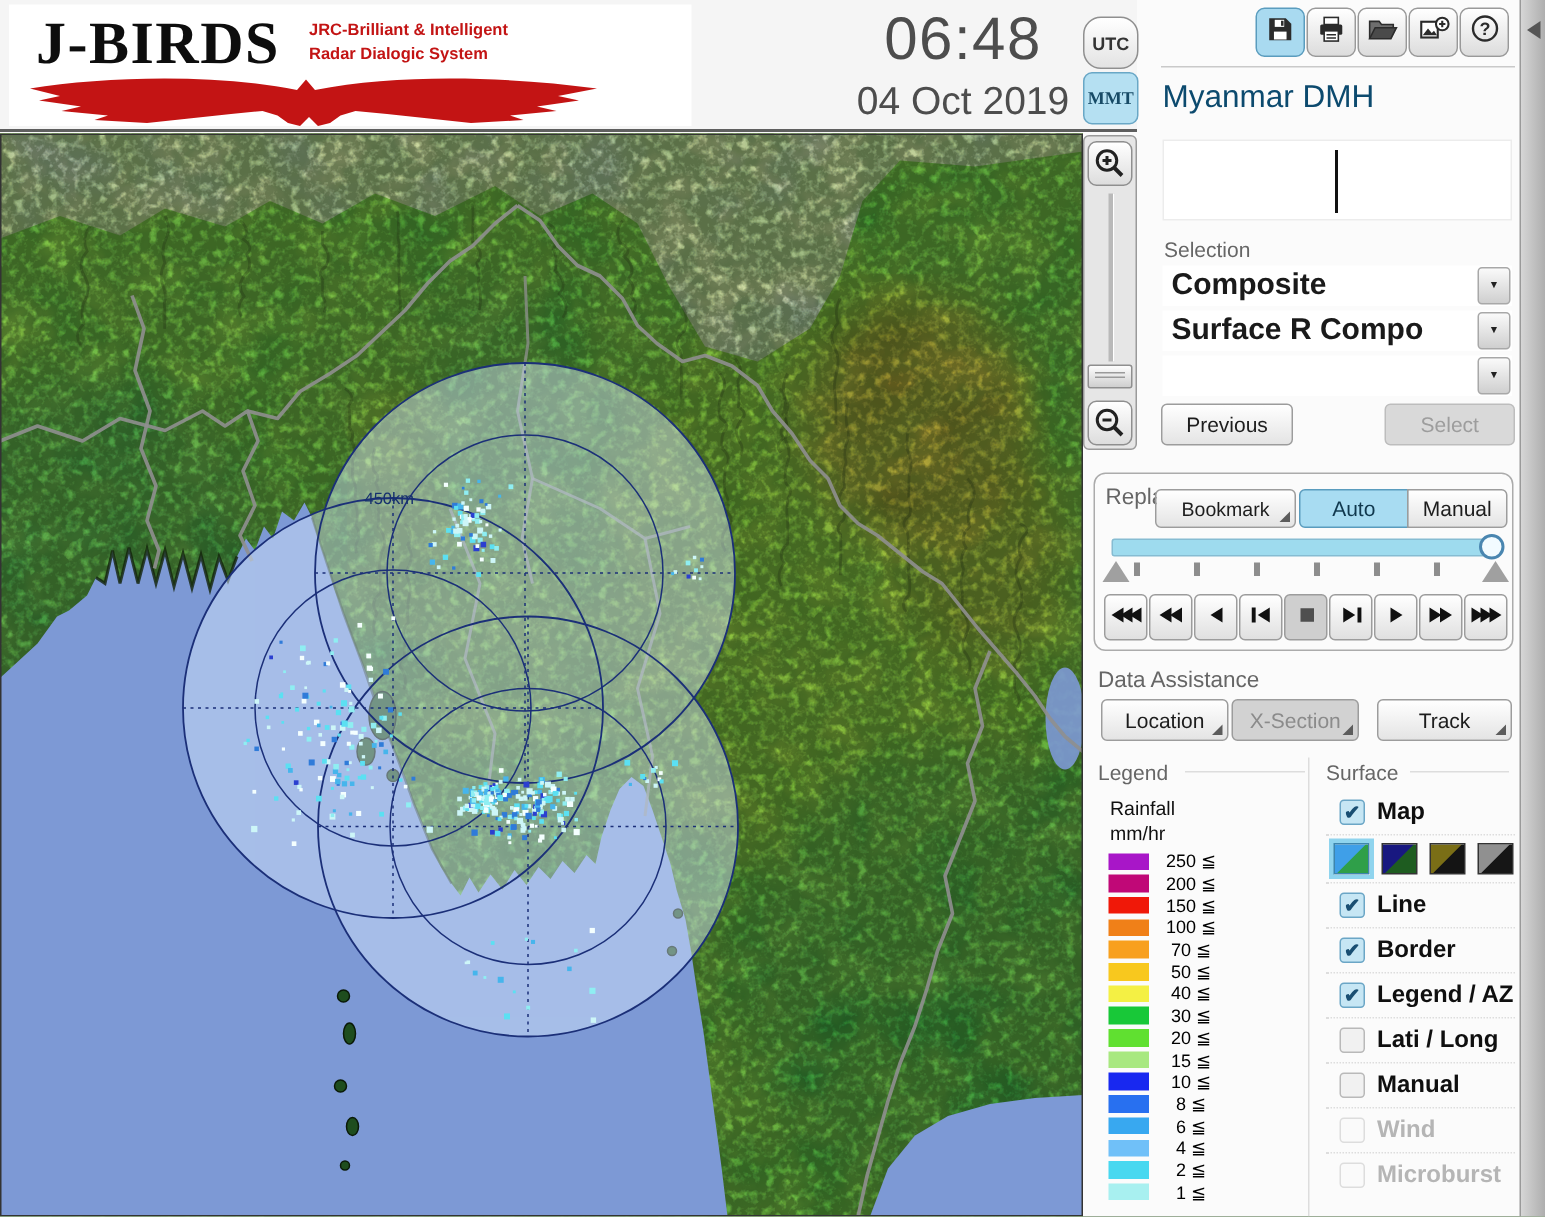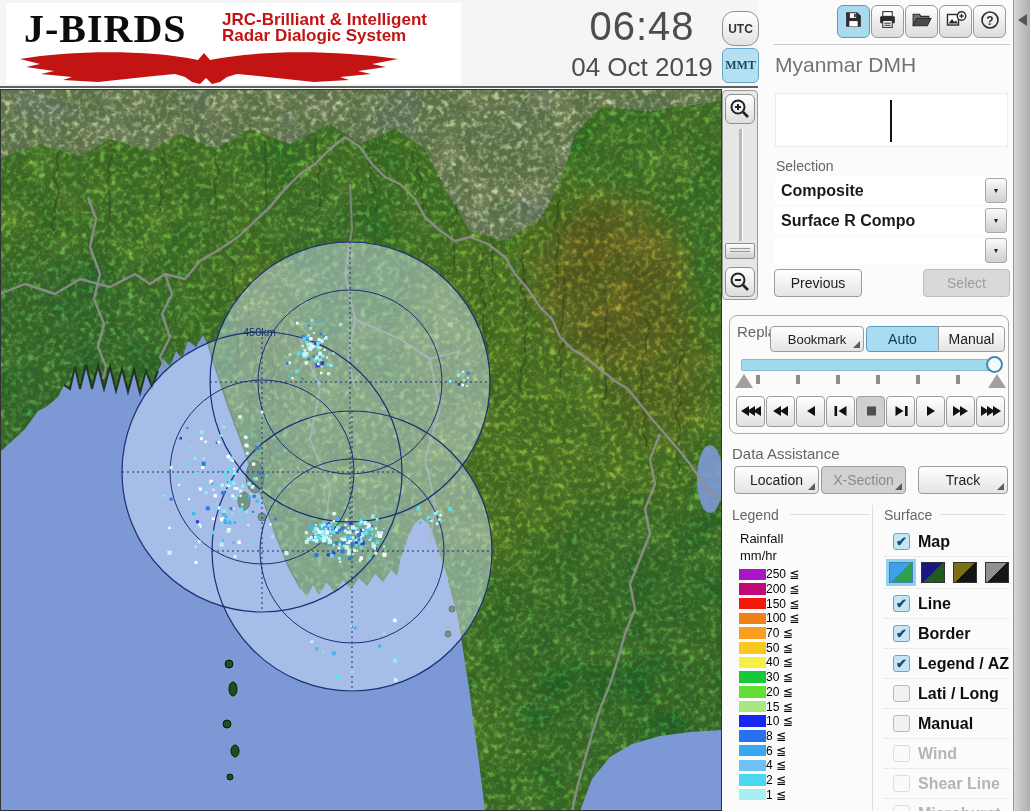--- a/index.html
+++ b/index.html
@@ -4,47 +4,47 @@
 <style>
   html,body{margin:0;padding:0;background:#888;}
   .app{position:relative;width:1030px;height:811px;background:#fbfbfb;overflow:hidden;
        font-family:"Liberation Sans",sans-serif;}
   
   .header{position:absolute;left:0;top:0;width:758px;height:87px;background:#f5f5f5;}
   .header-rule{position:absolute;left:0;top:86px;width:758px;height:2px;background:#5f5f5f;}
   .logo-card{position:absolute;left:6px;top:3px;width:455px;height:81px;background:#fff;}
   .logo-title{position:absolute;left:18px;top:2px;font-family:"Liberation Serif",serif;
       font-weight:bold;font-size:40px;letter-spacing:1px;color:#0d0d0d;}
-  .logo-sub{position:absolute;left:216px;top:9px;color:#c31414;font-weight:bold;
-      font-size:17px;line-height:16px;white-space:nowrap;}
+  .logo-sub{position:absolute;left:200px;top:9px;color:#c31414;font-weight:bold;
+      font-size:11px;line-height:16px;white-space:nowrap;}
   .bird{position:absolute;left:12px;top:47px;}
   .warning-btn{position:absolute;left:482px;top:4px;width:82px;height:78px;background:#fefefe;
       border:1px solid #d6d6d6;border-radius:3px;color:#9b9b9b;font-size:16px;
       display:flex;align-items:center;justify-content:center;box-sizing:border-box;}
   .clock{position:absolute;left:566px;top:1px;width:152px;text-align:center;color:#4d4d4d;}
   .clock .t{font-size:40px;line-height:50px;letter-spacing:1px;}
   .clock .d{font-size:26px;line-height:32px;white-space:nowrap;}
   .tz-btn{position:absolute;left:722px;width:37px;height:35px;border:1px solid #8f8f8f;
       border-radius:6px;box-sizing:border-box;font-size:12px;font-weight:bold;color:#333;
       display:flex;align-items:center;justify-content:center;background:linear-gradient(#fff,#e3e3e3);}
   .tz-btn.sel{background:#b5e0f2;border-color:#69a7c6;color:#174a66;}
   
   .toolbar{position:absolute;left:837px;top:5px;display:flex;gap:1px;}
   .tool-btn{width:33px;height:33px;border:1px solid #999;border-radius:6px;box-sizing:border-box;
       background:linear-gradient(#fff,#dcdcdc);display:flex;align-items:center;justify-content:center;}
   .tool-btn.active{background:#a9daf0;border-color:#5a9cbe;}
   .hsep{position:absolute;height:1px;background:#c9c9c9;}
-  .station{position:absolute;left:775px;top:53px;font-size:21px;color:#737373;}
+  .station{position:absolute;left:775px;top:53px;font-size:21px;color:#0c4a6e;}
   .status-box{position:absolute;left:775px;top:93px;width:233px;height:54px;background:#fff;
       border:1px solid #ececec;box-sizing:border-box;}
   .cursor-line{position:absolute;left:114px;top:6px;width:2px;height:42px;background:#111;}
   .sec-label{position:absolute;font-size:14px;color:#666;}
   .dd-stack{position:absolute;left:775px;top:177px;width:233px;}
   .dd{position:relative;height:27px;margin-bottom:3px;background:#fff;display:flex;align-items:center;}
-  .dd-text{flex:1;padding-left:6px;font-size:16px;font-weight:bold;color:#1a1a1a;white-space:nowrap;overflow:hidden;}
+  .dd-text{flex:1;padding-left:6px;font-size:20px;font-weight:bold;color:#1a1a1a;white-space:nowrap;overflow:hidden;}
   .dd-arrow{width:22px;height:25px;margin-right:1px;border:1px solid #a8a8a8;border-radius:3px;
       background:linear-gradient(#fafafa,#cfcfcf);display:flex;align-items:center;justify-content:center;
       font-size:7px;color:#222;box-sizing:border-box;}
   .btn{position:absolute;border:1px solid #9c9c9c;border-radius:4px;box-sizing:border-box;
       background:linear-gradient(#ffffff,#e4e4e4);font-size:14px;color:#1d1d1d;
       display:flex;align-items:center;justify-content:center;}
   .btn.disabled{background:#d9d9d9;color:#9d9d9d;border-color:#bdbdbd;}
   .btn.pressed{background:#d2d2d2;color:#8b8b8b;}
   .btn.blue{background:#a8dcf2;border-color:#5a9cbe;color:#10384e;}
   .corner::after{content:"";position:absolute;right:3px;bottom:3px;width:0;height:0;
@@ -61,21 +61,21 @@
   .pb{width:29px;height:31px;border:1px solid #9c9c9c;border-radius:4px;box-sizing:border-box;
       background:linear-gradient(#ffffff,#e0e0e0);display:flex;align-items:center;justify-content:center;}
   .pb.pressed{background:#cfcfcf;}
   
   .rule{position:absolute;height:1px;background:#ddd;}
   .vdiv{position:absolute;width:1px;background:#ddd;}
   .legend-unit{position:absolute;left:740px;top:530px;font-size:13px;color:#111;line-height:17px;}
   .lg-rows{position:absolute;left:736px;top:567px;width:86px;}
   .lg-row{display:flex;align-items:center;height:14.7px;}
   .lg-sw{width:27px;height:11.5px;margin-left:3px;}
-  .lg-val{flex:1;text-align:left;font-size:12px;color:#000;
+  .lg-val{flex:1;text-align:center;font-size:12px;color:#000;
       font-family:"Liberation Sans","DejaVu Sans",sans-serif;white-space:nowrap;}
   .ov-rows{position:absolute;left:884px;top:527px;width:126px;}
   .ov-row{display:flex;align-items:center;height:29px;border-top:1px dotted #ddd;}
   .ov-row:first-child{border-top:none;}
   .cb{width:17px;height:17px;margin-left:9px;border-radius:3px;box-sizing:border-box;
       display:flex;align-items:center;justify-content:center;font-size:13px;font-weight:bold;color:#194e72;}
   .cb.on{background:#c6e6f4;border:1px solid #6ba6c6;}
   .cb.off{background:#f1f1f1;border:1px solid #b9b9b9;}
   .cb.dis{background:#fafafa;border:1px solid #ddd;}
   .ov-label{margin-left:8px;font-size:16px;font-weight:bold;color:#0f0f0f;white-space:nowrap;}
@@ -397,24 +397,20 @@
         <div class="cb off"></div>
         <span class="ov-label">Lati / Long</span>
       </div>
       <div class="ov-row">
         <div class="cb off"></div>
         <span class="ov-label">Manual</span>
       </div>
       <div class="ov-row">
         <div class="cb dis"></div>
         <span class="ov-label dis">Wind</span>
-      </div>
-      <div class="ov-row">
-        <div class="cb dis"></div>
-        <span class="ov-label dis">Shear Line</span>
       </div>
       <div class="ov-row">
         <div class="cb dis"></div>
         <span class="ov-label dis">Microburst</span>
       </div>
     </div>
 
   <div class="map" id="map"><svg width="722" height="722" viewBox="0 0 722 722">
         <defs>
     <filter id="blur16">

